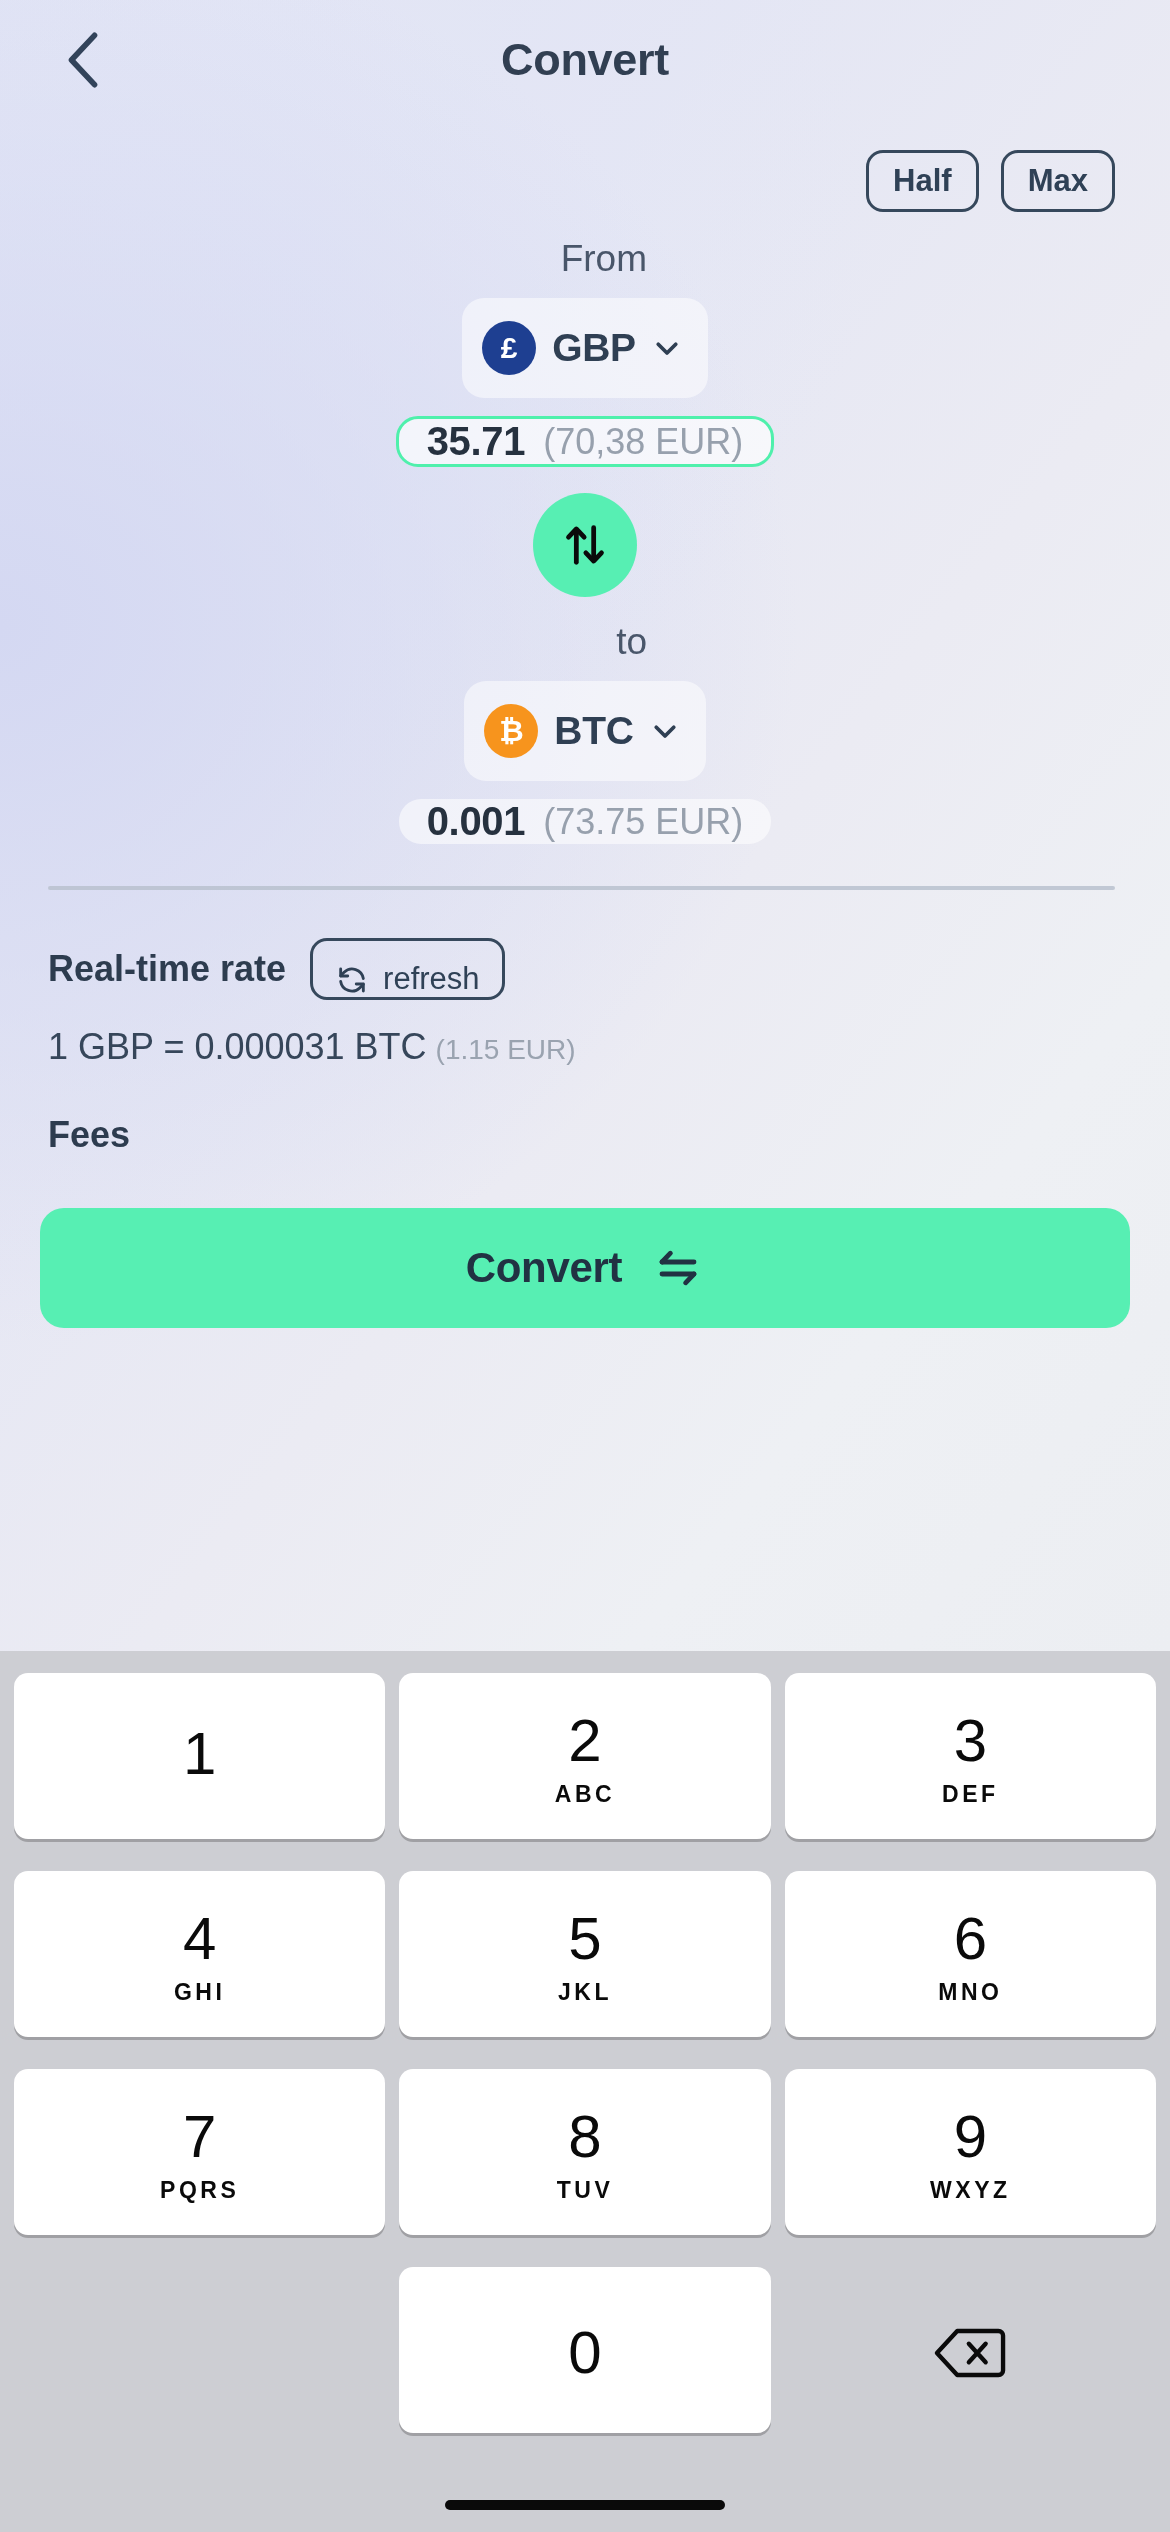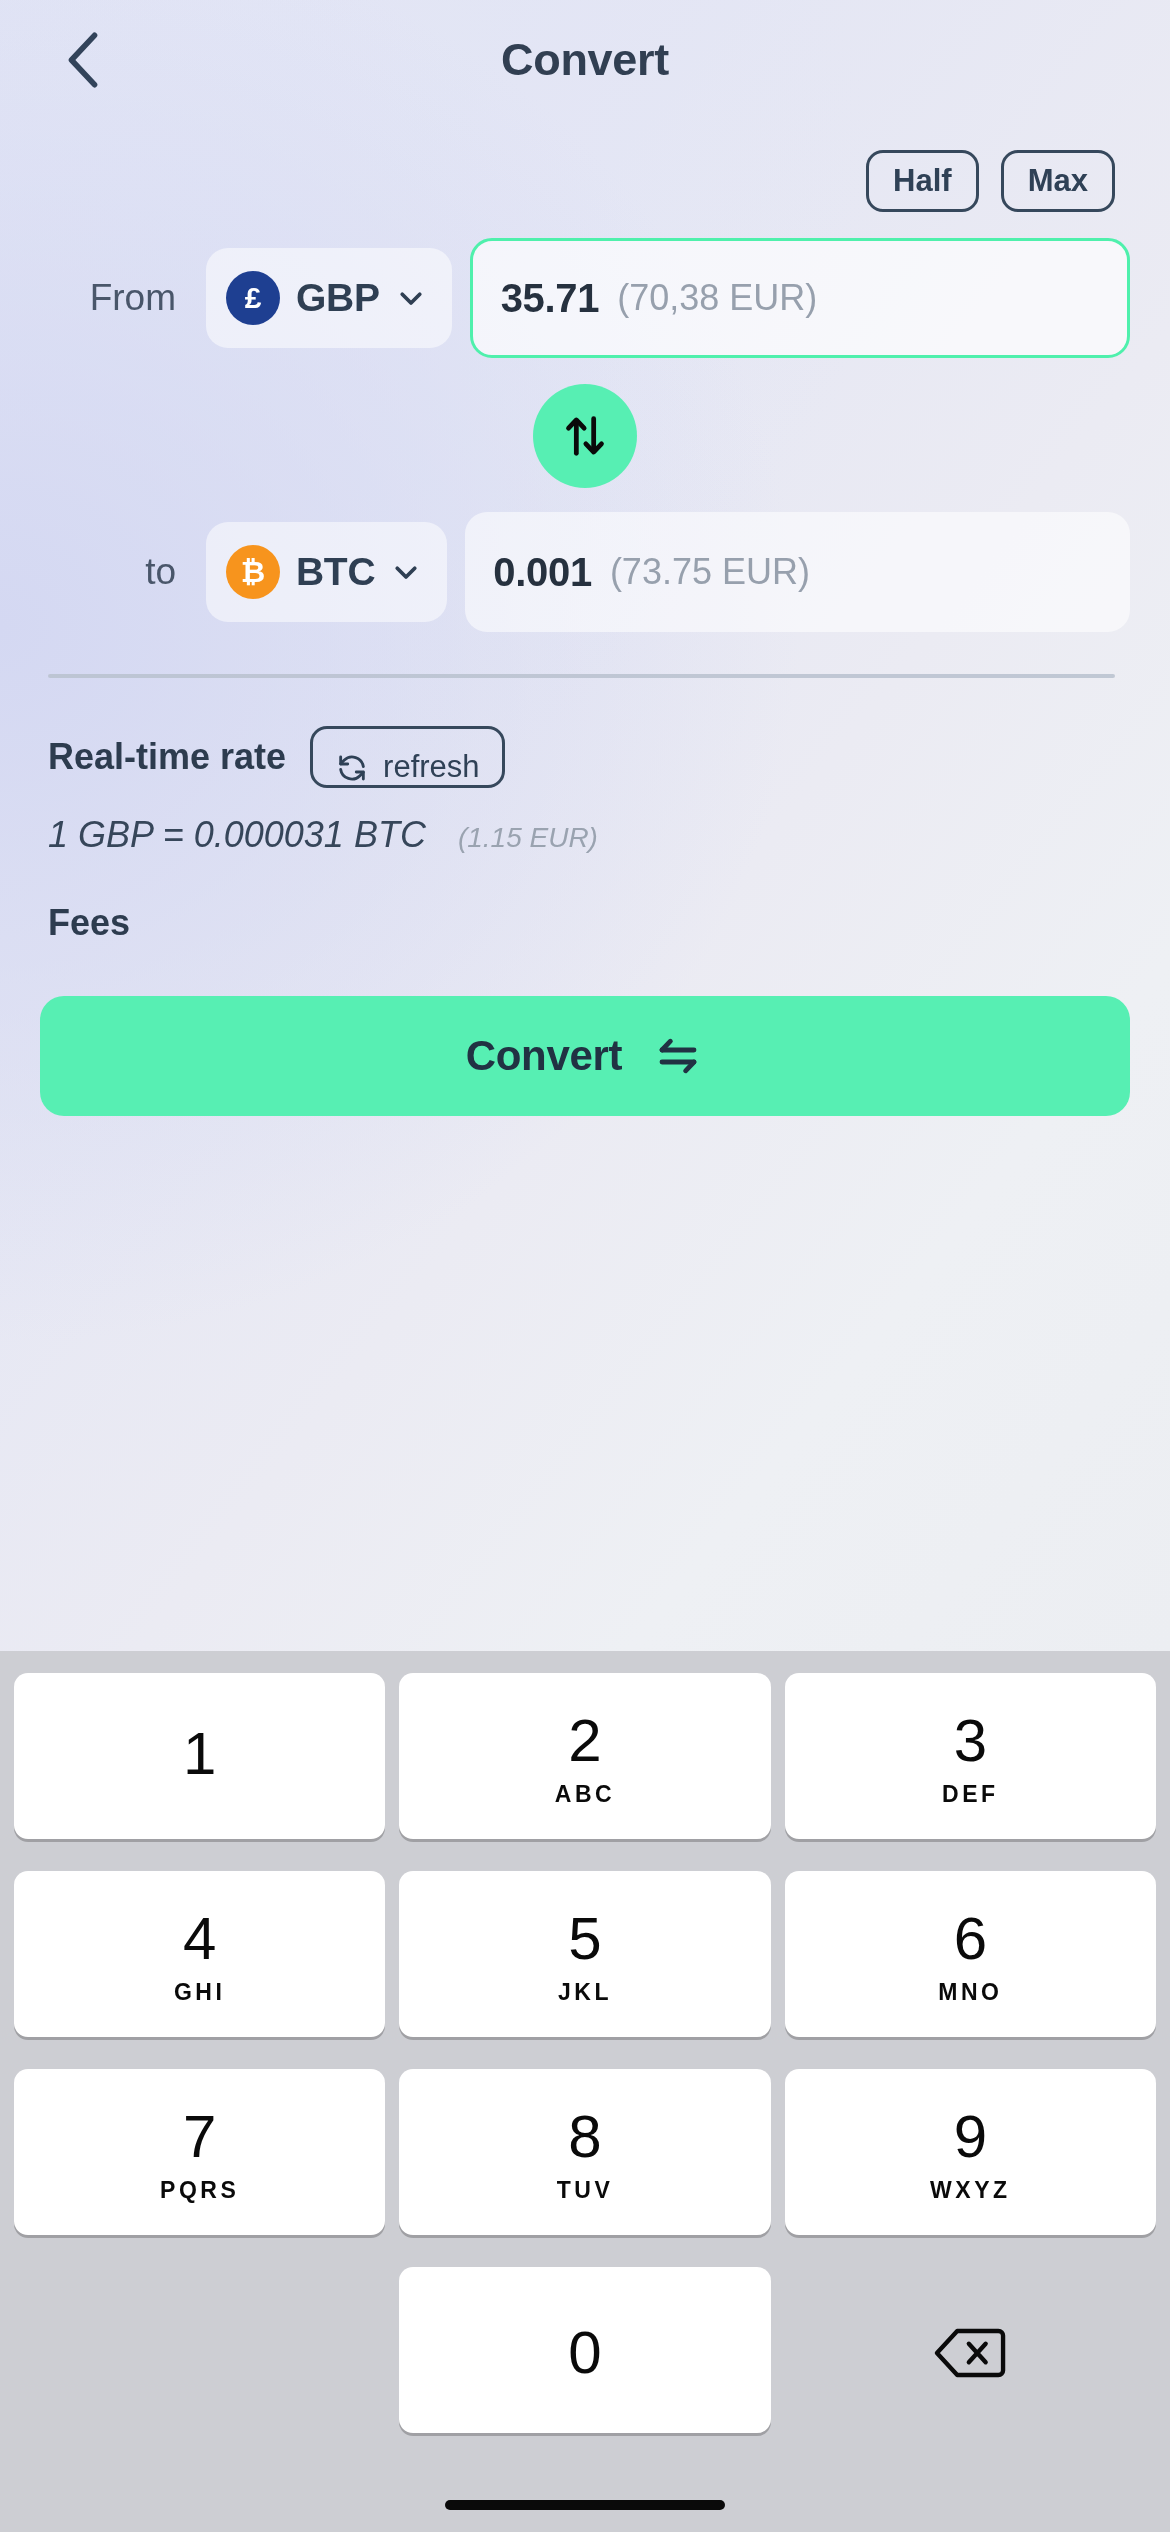--- a/index.html
+++ b/index.html
@@ -86,21 +86,21 @@
     min-width:108px; height:62px; padding:0 24px;
     border:3px solid #36485c; border-radius:17px;
     background:transparent; color:#2f4156;
     font-size:31px; font-weight:700;
     display:flex; align-items:center; justify-content:center;
     cursor:pointer; font-family:"Liberation Sans", sans-serif;
   }
 
   
   .conv-row {
-    display:flex; align-items:center; padding:0 40px; gap:18px;
+    display:flex; align-items:center; padding:0 40px; gap:18px;flex-direction:column;
   }
   .row-from { margin-top:26px; }
   .row-to   { margin-top:0; }
 
   .side-label {
     width:148px; text-align:right; padding-right:12px;
     font-size:37px; color:#49566a; font-weight:400;
   }
 
   .cur-select {
@@ -153,21 +153,21 @@
     display:flex; align-items:center; gap:24px; margin-top:48px;
   }
   .info-title { font-size:36px; font-weight:700; color:#2d3c4f; }
   .refresh-btn {
     display:flex; align-items:flex-end; gap:14px;
     height:62px; padding:0 22px;
     border:3px solid #36485c; border-radius:17px; background:transparent;
     cursor:pointer; font-family:"Liberation Sans", sans-serif;
   }
   .refresh-label { font-size:31px; color:#2f4156; font-weight:400; }
-  .info-line { margin-top:26px; display:flex; align-items:baseline; gap:32px;font-style:italic; }
+  .info-line { margin-top:26px; display:flex; align-items:baseline; gap:9px; }
   .info-main { font-size:36px; color:#36465a; }
   .info-sub  { font-size:28px; color:#9aa3b0; }
   .fees-head { margin-top:46px; font-size:36px; font-weight:700; color:#2d3c4f; }
 
   
   .cta-wrap { padding:0 40px; margin-top:52px; }
   .cta {
     width:100%; height:120px; border-radius:24px; border:none;
     background:#57efb3; color:#213243;
     display:flex; align-items:center; justify-content:center; gap:30px;

